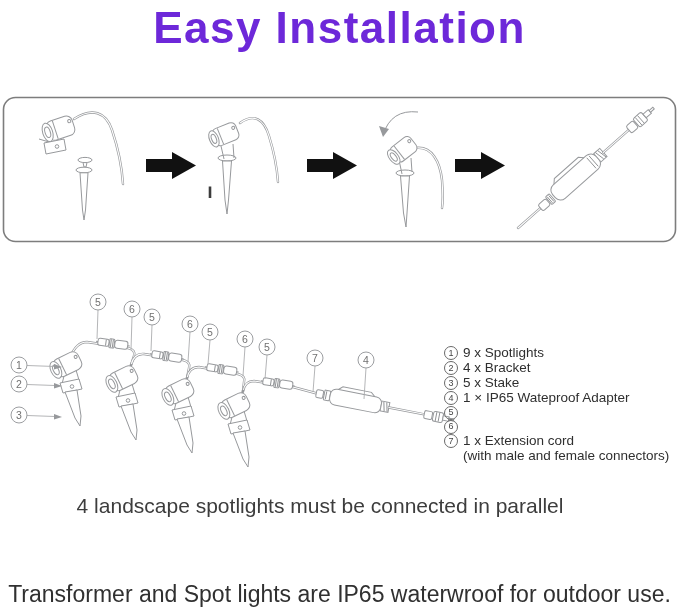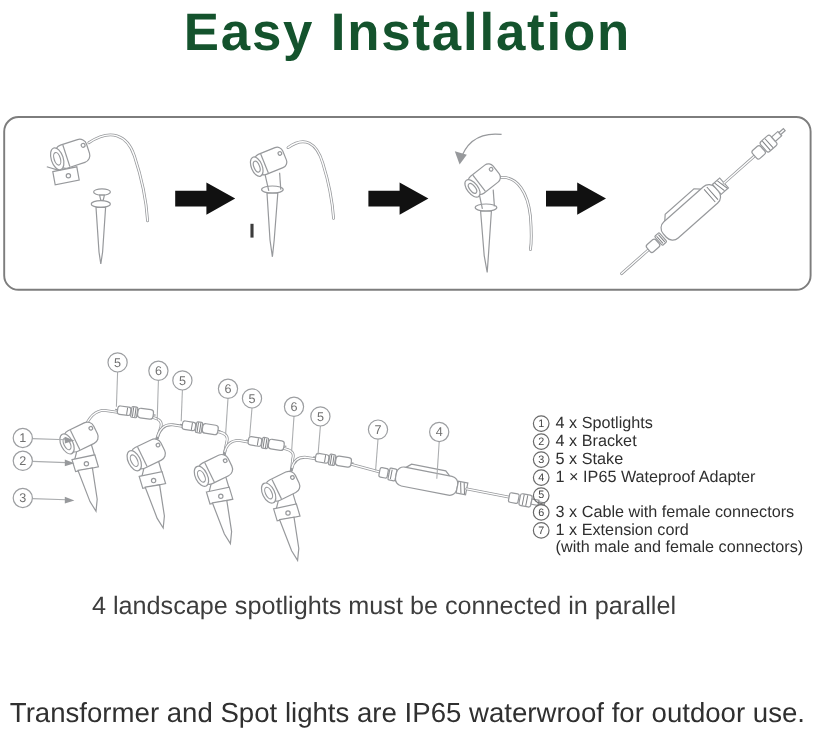--- a/index.html
+++ b/index.html
@@ -2,21 +2,21 @@
 <html><head>
 <meta charset="utf-8">
 <style>
   html,body{margin:0;padding:0;}
   body{
     width:679px;height:615px;position:relative;background:#fff;overflow:hidden;
     font-family:"Liberation Sans", sans-serif;
   }
   .page-title{
     position:absolute;top:0;left:0;width:679px;margin:0;text-align:center;
-    font-size:44px;font-weight:700;letter-spacing:1.5px;color:#14532d;line-height:56px;
+    font-size:44px;font-weight:700;letter-spacing:1.5px;color:#6d28d9;line-height:56px;
   }
   .art{position:absolute;left:0;top:0;width:679px;height:615px;}
   .obx{fill:none;stroke:#7d7d7d;stroke-width:1.6;}
   .cbl{fill:none;stroke:#97999c;stroke-width:2.4;stroke-linecap:round;}
   .cblw{fill:none;stroke:#ffffff;stroke-width:1.1;stroke-linecap:round;}
   .ln{fill:none;stroke:#97999c;stroke-width:1;}
   .fw{fill:#ffffff;stroke:#97999c;stroke-width:1;}
   .arw{fill:#111;stroke:none;}
   .ldr{stroke:#abadaf;stroke-width:0.9;fill:none;}
   .ah{fill:#97999c;stroke:none;}
@@ -278,40 +278,39 @@
       <polygon class="ah" points="62,417 54,414 54,419.5"></polygon>
       <circle class="co-c" cx="19" cy="415" r="8"></circle>
       <text class="co-t" x="19" y="418.5">3</text>
     </g>
   </g>
 </svg>
 
 <div class="legend">
   <div class="lrow">
     <span class="lnum">1</span>
-    <span>4 x Spotlights</span>
+    <span>9 x Spotlights</span>
   </div>
   <div class="lrow">
     <span class="lnum">2</span>
     <span>4 x Bracket</span>
   </div>
   <div class="lrow">
     <span class="lnum">3</span>
     <span>5 x Stake</span>
   </div>
   <div class="lrow">
     <span class="lnum">4</span>
     <span>1 × IP65 Wateproof Adapter</span>
   </div>
   <div class="lrow">
     <span class="lnum">5</span>
   </div>
   <div class="lrow">
     <span class="lnum">6</span>
-    <span>3 x Cable with female connectors</span>
   </div>
   <div class="lrow">
     <span class="lnum">7</span>
     <span>1 x Extension cord</span>
   </div>
   <div class="lnote">(with male and female connectors)</div>
 </div>
 
 <p class="caption">4 landscape spotlights must be connected in parallel</p>
 <p class="footer">Transformer and Spot lights are IP65 waterwroof for outdoor use.</p>

